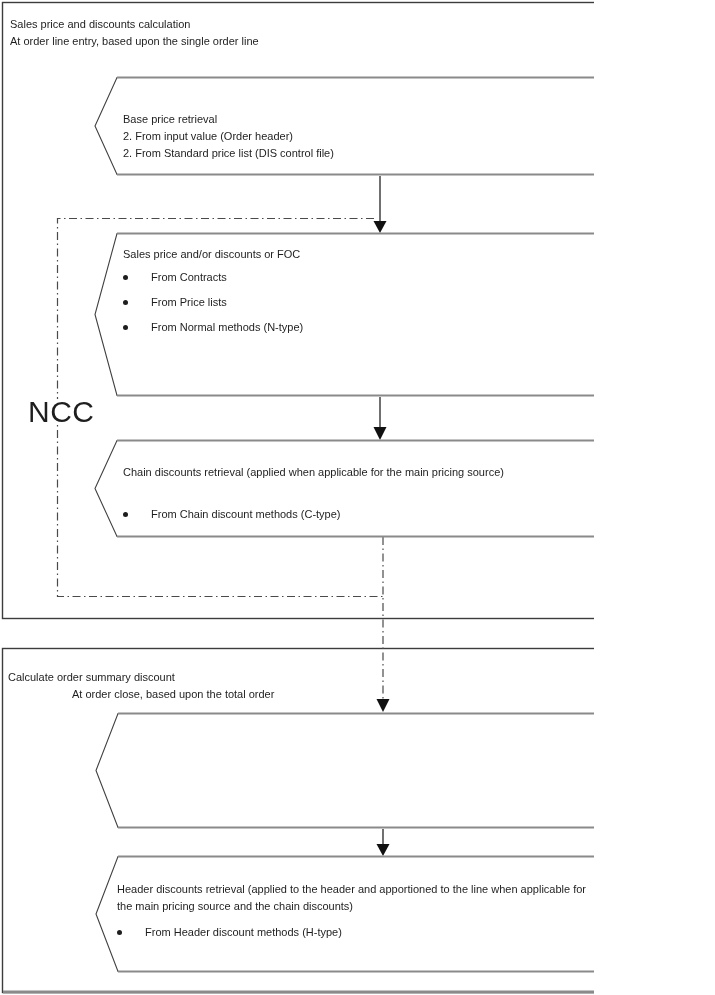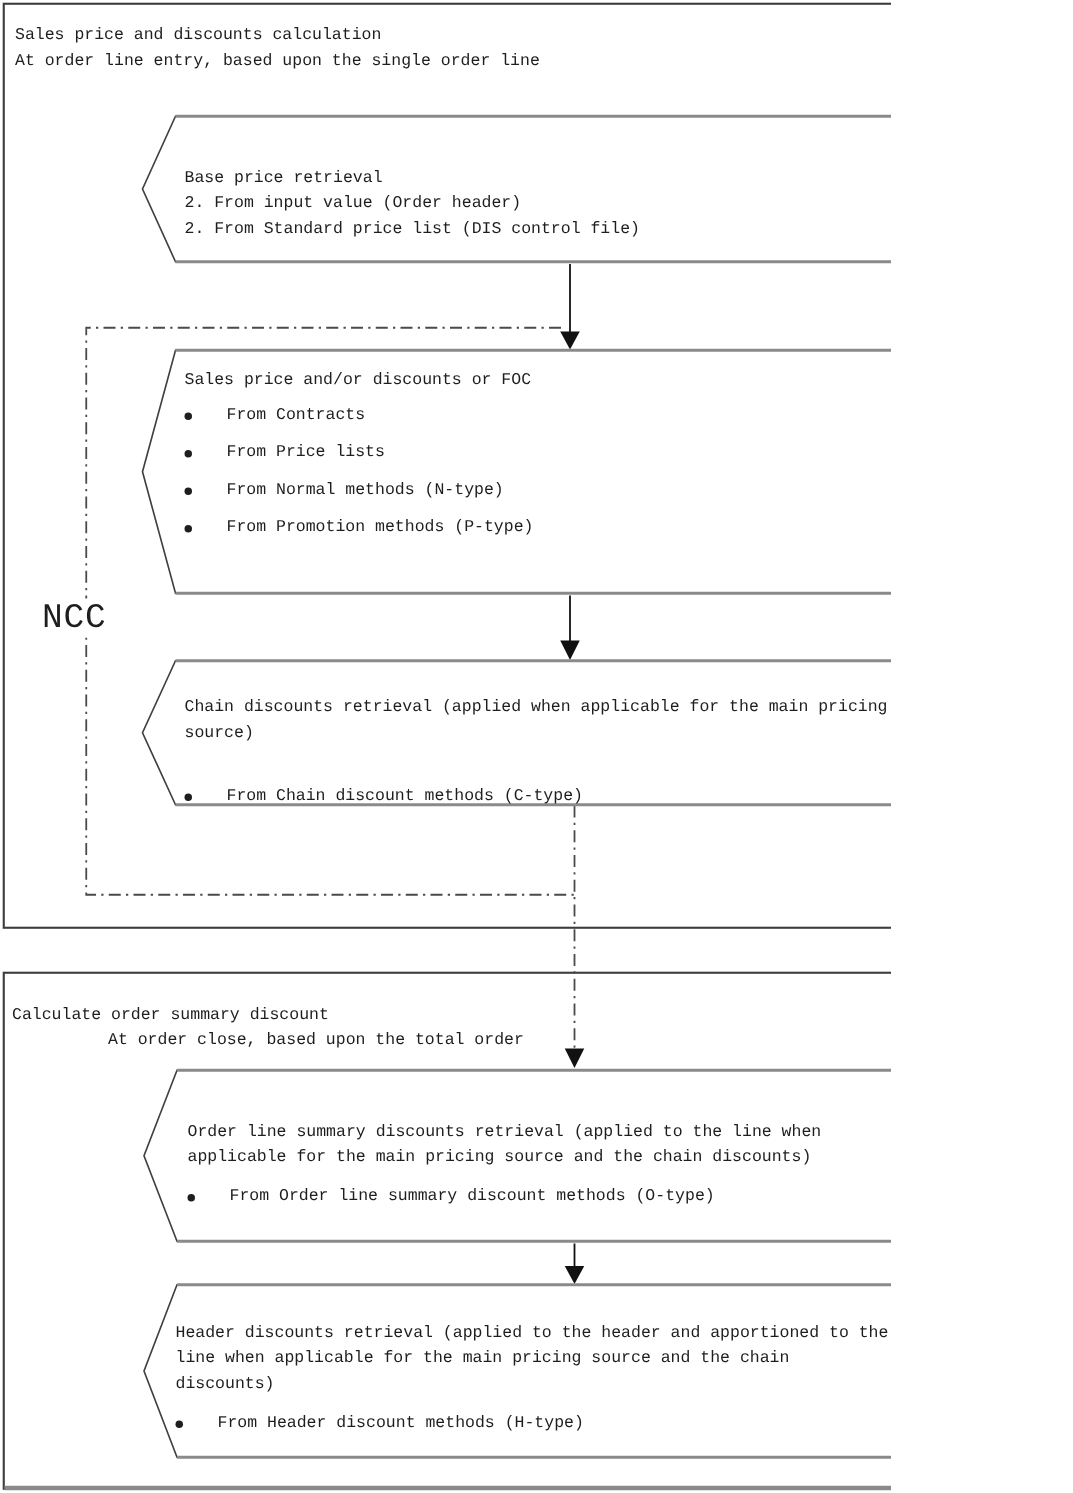--- a/index.html
+++ b/index.html
@@ -6,36 +6,36 @@
     --ink:#1e1e1e;
     --line:#3c3c3c;
     --line-soft:#8a8a8a;
     --background:#ffffff;
   }
   html,body{margin:0;padding:0;background:var(--background);}
   #canvas{
     position:relative;
     width:594px;height:995px;
     background:var(--background);
-    font-family:Liberation Mono, monospace;
+    font-family:Liberation Sans, sans-serif;
     font-size:11px;line-height:17px;color:var(--ink);
     overflow:hidden;
   }
   #shapes{position:absolute;left:0;top:0;}
   .txt{position:absolute;white-space:nowrap;}
   .para{white-space:normal;width:480px;}
   .bullet-row{display:flex;align-items:flex-start;margin-top:8px;}
   .bullet-row .dot{
     flex:0 0 auto;width:5px;height:5px;border-radius:50%;
     background:var(--ink);margin:6px 23px 0 0;
   }
   .num-line,.plain-line{white-space:nowrap;}
   #ncc{
     position:absolute;left:26px;top:399px;
-    font-size:23px;line-height:26px;letter-spacing:0.5px;
+    font-size:30px;line-height:26px;letter-spacing:0.5px;
     background:var(--background);padding:0 2px;
   }
   #title1{left:10px;top:16px;}
   #title2{left:8px;top:669px;}
   #title2 .t2-line2{padding-left:64px;}
 </style>
 </head>
 <body>
 
 <div id="canvas">
@@ -117,46 +117,35 @@
       <span>From Contracts</span>
     </div>
     <div class="bullet-row">
       <span class="dot"></span>
       <span>From Price lists</span>
     </div>
     <div class="bullet-row">
       <span class="dot"></span>
       <span>From Normal methods (N-type)</span>
     </div>
-    <div class="bullet-row">
-      <span class="dot"></span>
-      <span>From Promotion methods (P-type)</span>
-    </div>
   </div>
 
   <div class="txt" style="left:123px;top:464px;">
     <div class="para" style="width:505px;">Chain discounts retrieval (applied when applicable for the main pricing source)</div>
     <div class="bullet-row" style="margin-top:25px;">
       <span class="dot"></span>
       <span>From Chain discount methods (C-type)</span>
     </div>
   </div>
 
   <div id="title2" class="txt">
     <div class="plain-line">Calculate order summary discount</div>
     <div class="plain-line t2-line2">At order close, based upon the total order</div>
   </div>
 
-  <div class="txt" style="left:125px;top:747px;">
-    <div class="para">Order line summary discounts retrieval (applied to the line when applicable for the main pricing source and the chain discounts)</div>
-    <div class="bullet-row" style="margin-top:9px;">
-      <span class="dot"></span>
-      <span>From Order line summary discount methods (O-type)</span>
-    </div>
-  </div>
 
   <div class="txt" style="left:117px;top:881px;">
     <div class="para">Header discounts retrieval (applied to the header and apportioned to the line when applicable for the main pricing source and the chain discounts)</div>
     <div class="bullet-row" style="margin-top:9px;">
       <span class="dot"></span>
       <span>From Header discount methods (H-type)</span>
     </div>
   </div>
 
 </div>

